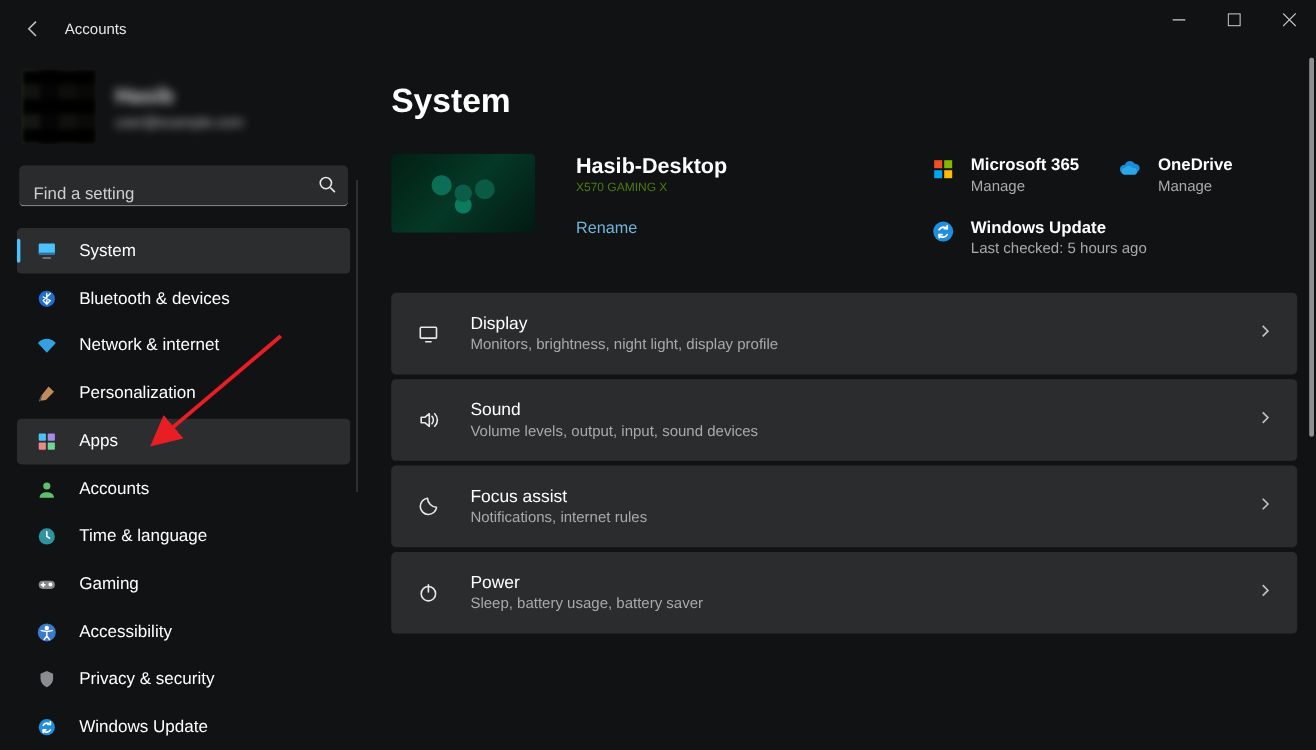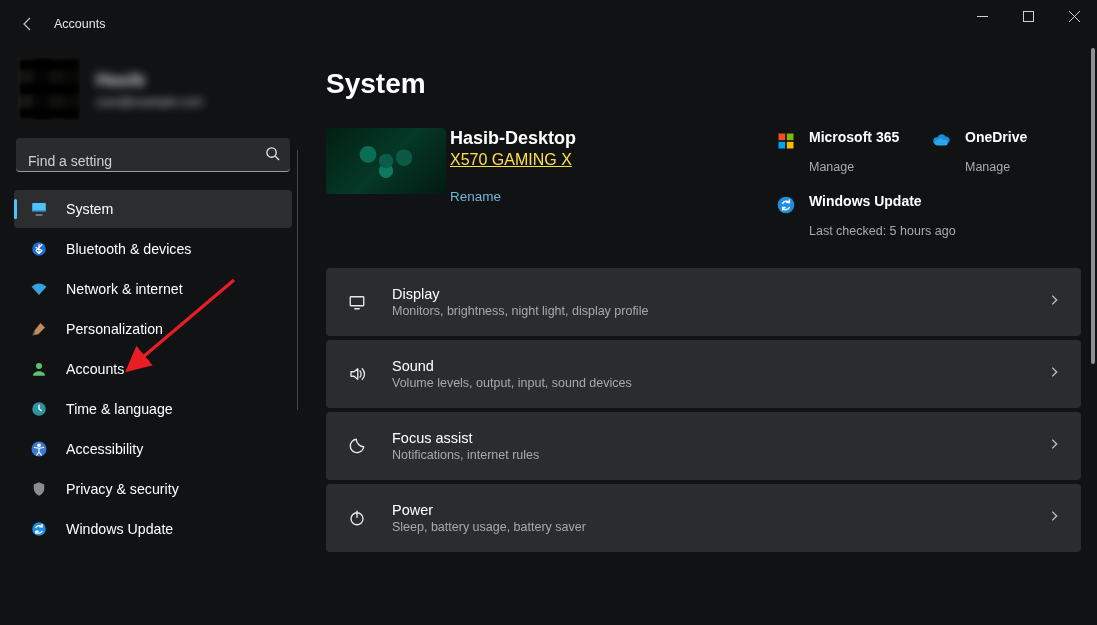--- a/index.html
+++ b/index.html
@@ -41,37 +41,37 @@
   .nav-item.active::before { content:""; position:absolute; left:0; top:9px; bottom:9px; width:3px; background:#4cc2ff; border-radius:2px; }
   .nav-item.hover { background: #2c2d2e; }
 
   
   .main { flex: 1; padding: 8px 16px 0 22px; overflow: hidden; position: relative; }
   .main h1 { font-size: 28px; font-weight: 600; margin: 12px 0 28px 0; }
   .main::after{ content:""; position:absolute; right:2px; top:0; width:4px; height:316px; background:#8f8f8f; border-radius:2px;}
   .sepline { position:absolute; top:0; left:297px; width:1px; bottom:0;}
   .sepline::before{ content:""; position:absolute; left:0; top:150px; width:1px; height:260px; background:#454545;}
 
-  .inforow { display: flex; align-items: flex-start; gap: 4px; margin-bottom: 30px; }
+  .inforow { display: flex; align-items: flex-start; gap: 34px; margin-bottom: 30px; }
   .thumb { width: 120px; height: 66px; border-radius: 4px; background:
       radial-gradient(circle at 50% 50%, #0c5c4a 0 10%, transparent 11%),
       radial-gradient(circle at 35% 40%, #0b6f58 0 9%, transparent 10%),
       radial-gradient(circle at 65% 45%, #0a5a45 0 9%, transparent 10%),
       radial-gradient(circle at 50% 65%, #0c7a5f 0 9%, transparent 10%),
       linear-gradient(135deg,#021f14,#053826,#021a12); }
   .pc .pcname { font-size: 18px; font-weight: 600; }
-  .pc .model { font-size: 16px; color: #fde047; margin-top: 2px; text-decoration: underline; }
+  .pc .model { font-size: 10px; color: #4d7c0f; margin-top: 2px; }
   .pc .rename { font-size: 13.5px; color: #6fb6d9; margin-top: 20px; cursor: pointer; display:inline-block; }
 
   .tiles { margin-left: auto; display: grid; grid-template-columns: 150px 150px; grid-auto-rows: auto; column-gap: 6px; row-gap: 18px; }
   .tile { display: flex; align-items: flex-start; gap: 12px; cursor:pointer; }
   .tile.full { grid-column: 1 / span 2; }
   .tile .ticon { width: 22px; height: 22px; margin-top:2px; flex: 0 0 22px; display:flex; align-items:center; justify-content:center;}
   .tile .tt { font-size: 14px; font-weight: 600; line-height:18px; }
-  .tile .ts { font-size: 12.5px; color: #a9a9a9; margin-top: 14px; }
+  .tile .ts { font-size: 12.5px; color: #a9a9a9; margin-top: 2px; }
 
   .cards { display: flex; flex-direction: column; gap: 4px; }
   .card { background: #2b2c2d; border-radius: 4px; height: 68px; display: flex; align-items: center; padding: 0 20px; cursor: pointer; }
   .card .cicon { width: 22px; height: 22px; margin-right: 24px; color:#e8e8e8; display:flex; align-items:center; justify-content:center;}
   .card .ct { font-size: 14.5px; }
   .card .cs { font-size: 12.5px; color: #a9a9a9; margin-top: 2px; }
   .card .chev { margin-left: auto; color: #c0c0c0; }
 
   
   .arrow { position: absolute; left: 120px; top: 276px; width: 130px; height: 110px; pointer-events: none; z-index:50;}
@@ -161,37 +161,59 @@
         </div>
         <div class="nav-item">
           <span class="ico">
             <svg width="18" height="18" viewBox="0 0 24 24" fill="none" stroke="currentColor" stroke-width="1.8" stroke-linecap="round" stroke-linejoin="round">
               <path d="M14 4l6 6-9 9-6 1 1-6 8-10z" fill="#c08a5a" stroke="none"></path>
               <path d="M4 20l2-5" stroke="#555"></path>
             </svg>
           </span>
           <span>Personalization</span>
         </div>
+        <div class="nav-item hover">
+          <span class="ico">
+            <svg width="18" height="18" viewBox="0 0 24 24">
+              <rect x="3" y="3" width="8" height="8" rx="1" fill="#4cc2ff"></rect>
+              <rect x="13" y="3" width="8" height="8" rx="1" fill="#a58ae8"></rect>
+              <rect x="3" y="13" width="8" height="8" rx="1" fill="#e88a8a"></rect>
+              <rect x="13" y="13" width="8" height="8" rx="1" fill="#6fd49a"></rect>
+            </svg>
+          </span>
+          <span>Apps</span>
+        </div>
         <div class="nav-item">
           <span class="ico">
             <svg width="18" height="18" viewBox="0 0 24 24" fill="none" stroke="currentColor" stroke-width="1.8" stroke-linecap="round" stroke-linejoin="round" class="ic-green">
               <circle cx="12" cy="8" r="4" fill="#5ec06f" stroke="none"></circle>
               <path d="M4 21c0-4 4-6 8-6s8 2 8 6" fill="#5ec06f" stroke="none"></path>
             </svg>
           </span>
           <span>Accounts</span>
         </div>
         <div class="nav-item">
           <span class="ico">
             <svg width="18" height="18" viewBox="0 0 24 24" fill="none" stroke="currentColor" stroke-width="1.8" stroke-linecap="round" stroke-linejoin="round" class="ic-teal">
               <circle cx="12" cy="12" r="9" fill="#2f93a0" stroke="none"></circle>
               <path d="M12 7v5l3 2" stroke="#fff"></path>
             </svg>
           </span>
           <span>Time &amp; language</span>
+        </div>
+        <div class="nav-item">
+          <span class="ico">
+            <svg width="18" height="18" viewBox="0 0 24 24" fill="none" stroke="currentColor" stroke-width="1.8" stroke-linecap="round" stroke-linejoin="round">
+              <rect x="3" y="8" width="18" height="9" rx="4.5" fill="#888" stroke="none"></rect>
+              <circle cx="16" cy="12" r="1.3" fill="#fff"></circle>
+              <circle cx="8" cy="12.5" r="0.2" stroke="#fff"></circle>
+              <path d="M8 10.5v4M6 12.5h4" stroke="#fff"></path>
+            </svg>
+          </span>
+          <span>Gaming</span>
         </div>
         <div class="nav-item">
           <span class="ico">
             <svg width="18" height="18" viewBox="0 0 24 24" fill="none" stroke="currentColor" stroke-width="1.8" stroke-linecap="round" stroke-linejoin="round">
               <circle cx="12" cy="12" r="10" fill="#3a7ad0" stroke="none"></circle>
               <circle cx="12" cy="7" r="1.6" fill="#fff"></circle>
               <path d="M6 10l6 1 6-1M12 11v5m-3 4 3-4 3 4" stroke="#fff" stroke-width="1.6"></path>
             </svg>
           </span>
           <span>Accessibility</span>

